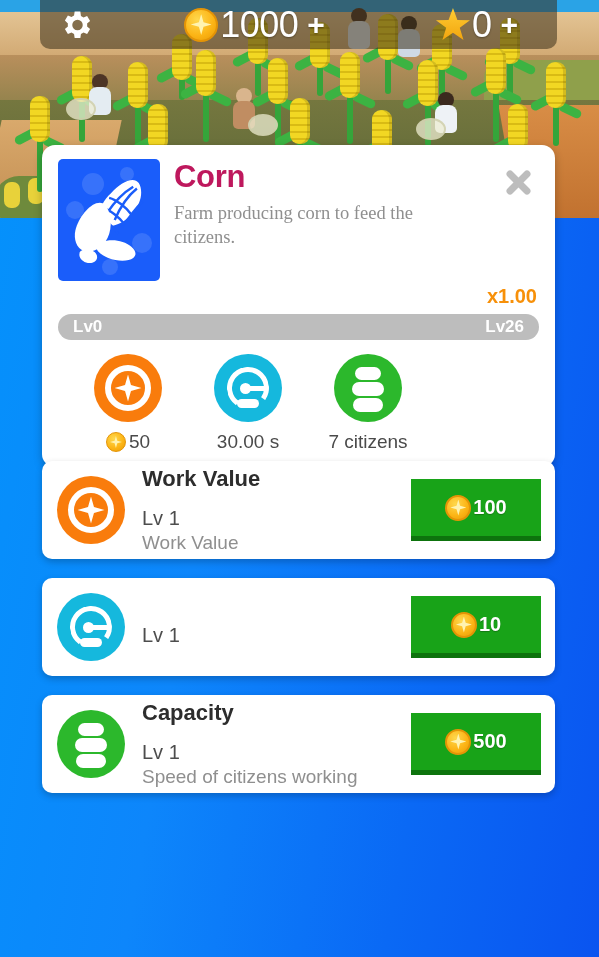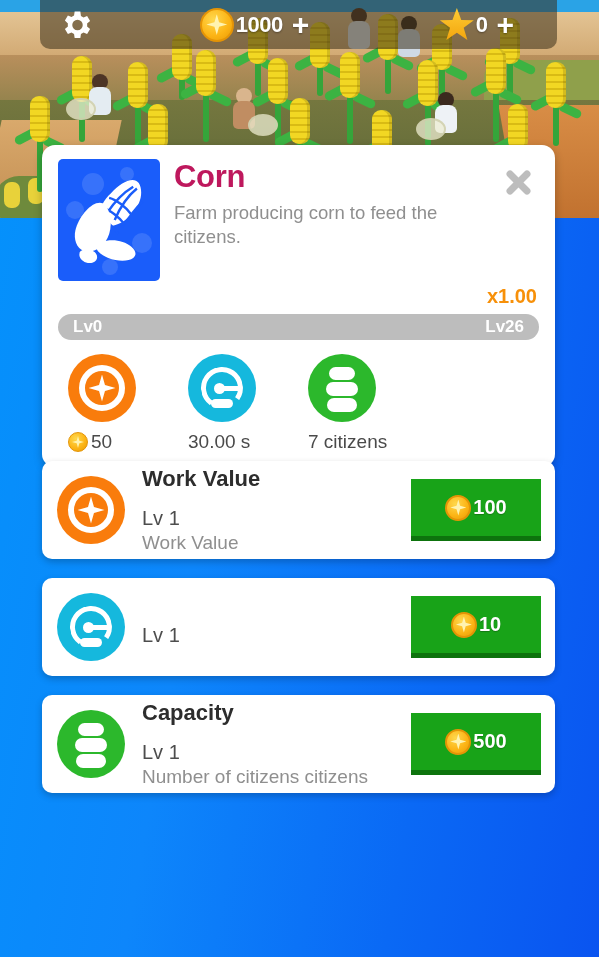--- a/index.html
+++ b/index.html
@@ -83,21 +83,21 @@
   
   .topbar {
     position:absolute; left:40px; top:0; width:517px; height:49px;
     background: rgba(58,48,26,.55);
     border-radius: 0 0 10px 10px;
     display:flex; align-items:center;
   }
   .gear-wrap { width:72px; display:flex; justify-content:center; align-items:center; }
   .currency { flex:1; display:flex; align-items:center; justify-content:center; gap:2px; }
   .cur-val {
-    color:#fff; font-size:22px; font-weight:bold; letter-spacing:-.5px;
+    color:#fff; font-size:36px; font-weight:normal; letter-spacing:-.5px;
     text-shadow: 0 1px 2px rgba(0,0,0,.35);
   }
   .cur-plus {
     color:#fff; font-size:30px; font-weight:600; margin-left:7px;
     text-shadow: 0 1px 2px rgba(0,0,0,.35);
   }
 
   
   .coin {
     position:relative; display:inline-block; border-radius:50%;
@@ -137,20 +137,21 @@
     position:absolute; left:16px; top:18px; width:74px; height:86px;
   }
   .head-text { margin-left:14px; flex:1; padding-top:2px; }
   .title {
     font-size:31px; font-weight:bold; color:#be185d; line-height:1.06;
     letter-spacing:-.3px;
   }
   .desc {
     font-size:18.5px; color:#8f8f8f; line-height:1.33; margin-top:7px;
     max-width: 300px;
+    font-family: Liberation Serif, serif;
   }
   .close-btn {
     width:42px; height:42px; flex:none; position:relative; cursor:pointer;
     margin-top:2px;
   }
   .close-btn::before, .close-btn::after {
     content:""; position:absolute; left:50%; top:50%; width:31px; height:7px;
     margin-left:-15.5px; margin-top:-3.5px; background:#bdbdbd; border-radius:4px;
   }
   .close-btn::before { transform: rotate(45deg); }
@@ -161,21 +162,21 @@
     margin-top:4px; margin-right:2px;
   }
   .levelbar {
     margin-top:6px; height:26px; background:#bdbdbd; border-radius:13px;
     display:flex; align-items:center; justify-content:space-between;
     padding: 0 15px; position:relative; overflow:hidden;
   }
   .levelbar span { color:#fff; font-size:17px; font-weight:bold; }
 
   .stats { display:flex; margin-top:14px; padding-left:10px; }
-  .stat { width:120px; display:flex; flex-direction:column; align-items:flex-start; }
+  .stat { width:120px; display:flex; flex-direction:column; align-items:center; }
   .stat .lbl { margin-top:9px; font-size:19px; color:#4a4a4a; display:flex; align-items:center; gap:3px; }
 
   
   .ico { width:68px; height:68px; border-radius:50%; position:relative; flex:none; }
   .ico-work { background:#f97c0c; }
   .ico-work .inner {
     position:absolute; left:11px; top:11px; width:46px; height:46px;
     border-radius:50%; border:6px solid #fff;
   }
   .ico-work .sp {
@@ -537,21 +538,21 @@
     <div class="up-icon-wrap">
       <div class="ico ico-cap">
         <div class="bar b1"></div>
           <div class="bar b2"></div>
           <div class="bar b3"></div>
       </div>
     </div>
     <div class="up-text">
       <div class="up-title">Capacity</div>
       <div class="up-lv">Lv 1</div>
-      <div class="up-desc">Number of citizens citizens</div>
+      <div class="up-desc">Speed of citizens working</div>
     </div>
     <div class="buy-btn">
       <span class="coin" style="width:26px;height:26px;border-width:2px;">
         <span class="spark star4" style="width:16px;height:16px;"></span>
       </span>
       <span class="buy-val">500</span>
     </div>
   </div>
 
 </div>

